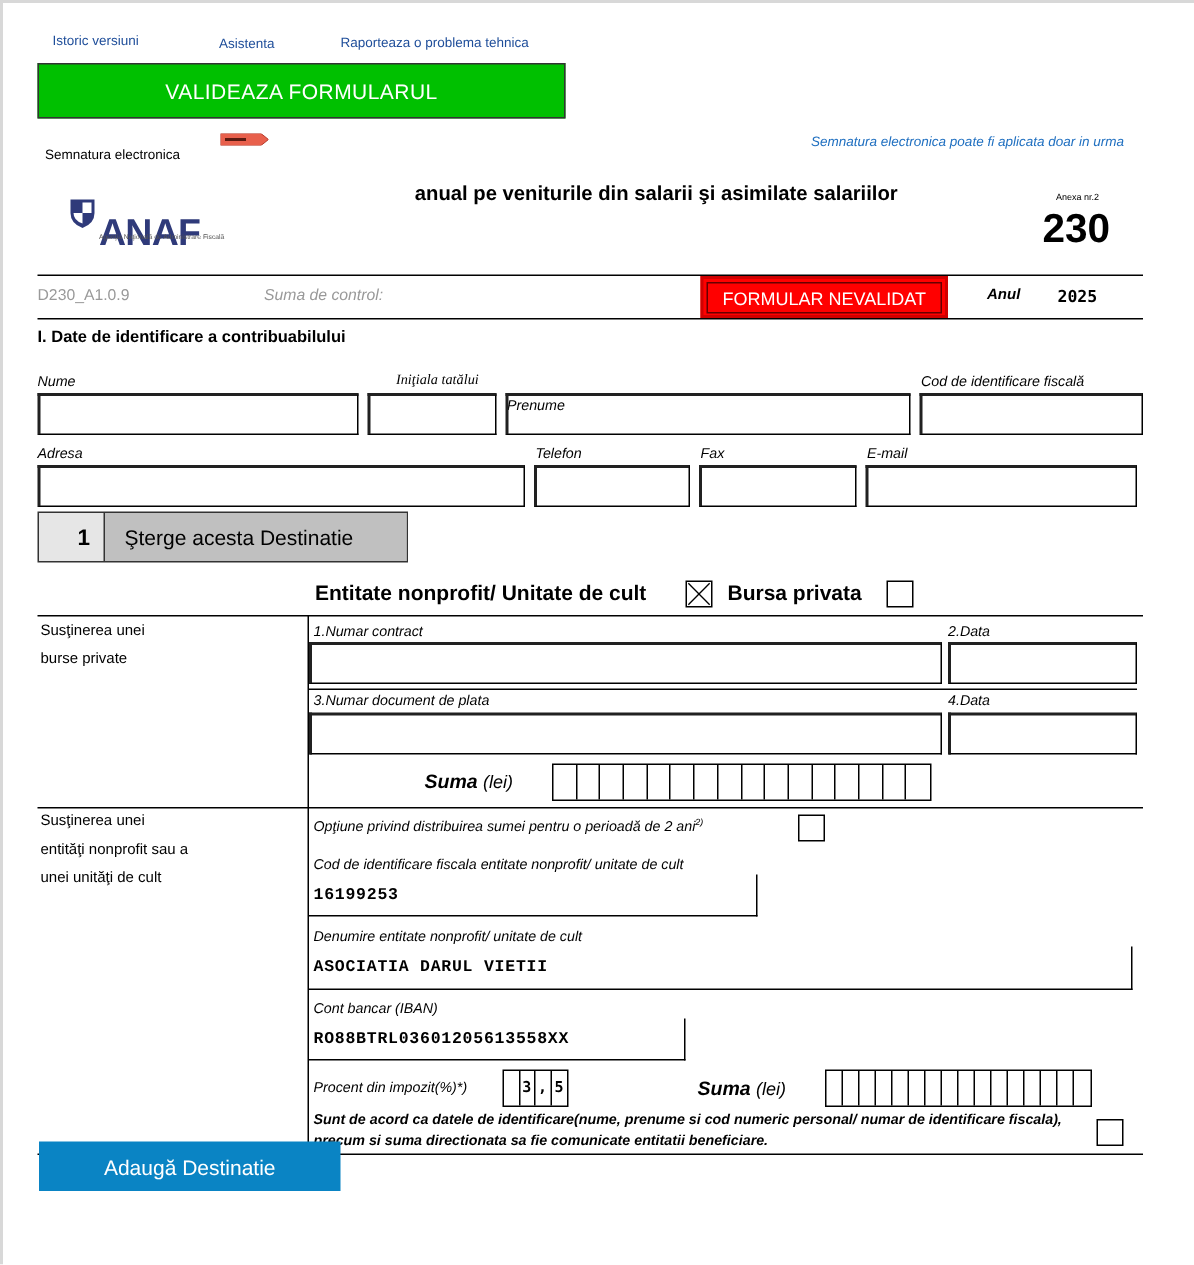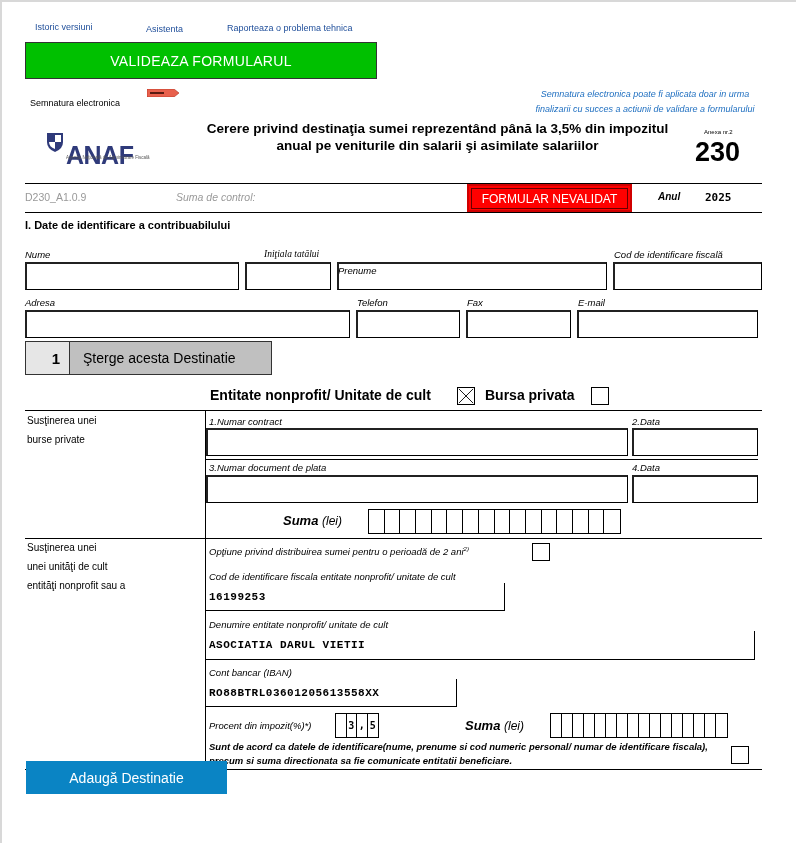--- a/index.html
+++ b/index.html
@@ -56,33 +56,31 @@
 
 <div class="abs validate-btn">VALIDEAZA FORMULARUL</div>
 
 <span class="abs sign-label">Semnatura electronica</span>
 <svg class="abs sign-tag" viewBox="0 0 32 8">
   <polygon points="0,0 27,0 32,4 27,8 0,8" fill="#e8604c" stroke="#b03020" stroke-width="0.6"></polygon>
   <rect x="3" y="3" width="14" height="2" fill="#5a1a10"></rect>
 </svg>
 <div class="abs sign-note">
   <div>Semnatura electronica poate fi aplicata doar in urma</div>
-  <div>finalizarii cu succes a actiunii de validare a formularului</div>
 </div>
 
 <svg class="abs" style="left:46px;top:131px;width:18px;height:22px;" viewBox="0 0 18 22">
   <path d="M1 2 L17 2 L17 11 Q17 18 9 21 Q1 18 1 11 Z" fill="#2f3a7a"></path>
   <path d="M9 4 L15 4 L15 11 L9 11 Z" fill="#fff"></path>
   <path d="M3 11 L9 11 L9 18 Q3 16 3 11 Z" fill="#fff"></path>
 </svg>
 <span class="abs logo-text">ANAF</span>
 <span class="abs logo-sub">Agenţia Naţională de Administrare Fiscală</span>
 
 <div class="abs title">
-  <div>Cerere privind destinaţia sumei reprezentând până la 3,5% din impozitul</div>
   <div>anual pe veniturile din salarii şi asimilate salariilor</div>
 </div>
 <span class="abs anexa">Anexa nr.2</span>
 <span class="abs form-no">230</span>
 
 <div class="hline" style="left:25px;top:183px;width:737px;"></div>
 <span class="abs ver">D230_A1.0.9</span>
 <span class="abs ctrl">Suma de  control:</span>
 <div class="abs status-badge">
     <span>FORMULAR NEVALIDAT</span>
@@ -161,22 +159,22 @@
     <div class="cell" style="width: 15.7px;"></div>
     <div class="cell" style="width: 15.7px;"></div>
     <div class="cell" style="width: 15.7px;"></div>
     <div class="cell" style="width: 15.7px;"></div>
     <div class="cell" style="width: 15.7px;"></div>
     <div class="cell" style="width: 15.7px;"></div>
   </div>
 
 <div class="abs sec-head" style="left:27px;top:538px;">
   <div>Susţinerea unei</div>
+  <div>entităţi nonprofit sau a</div>
   <div>unei unităţi de cult</div>
-  <div>entităţi nonprofit sau a</div>
 </div>
 
 <span class="abs lbl" style="left:209px;top:546px;"><span>Opţiune privind distribuirea sumei pentru o perioadă de 2 ani</span><sup style="font-size:6px;">2)</sup></span>
 <div class="cbox" style="left:532px;top:543px;"></div>
 
 <span class="abs lbl" style="left:209px;top:571px;">Cod de identificare fiscala  entitate nonprofit/ unitate de cult</span>
 <div class="inp" style="left:206px;top:583px;width:299px;height:28px;">
   <span class="abs mono-val" style="left:3px;top:8px;">16199253</span>
 </div>
 <div class="hline" style="left:206px;top:612px;width:0;"></div>

